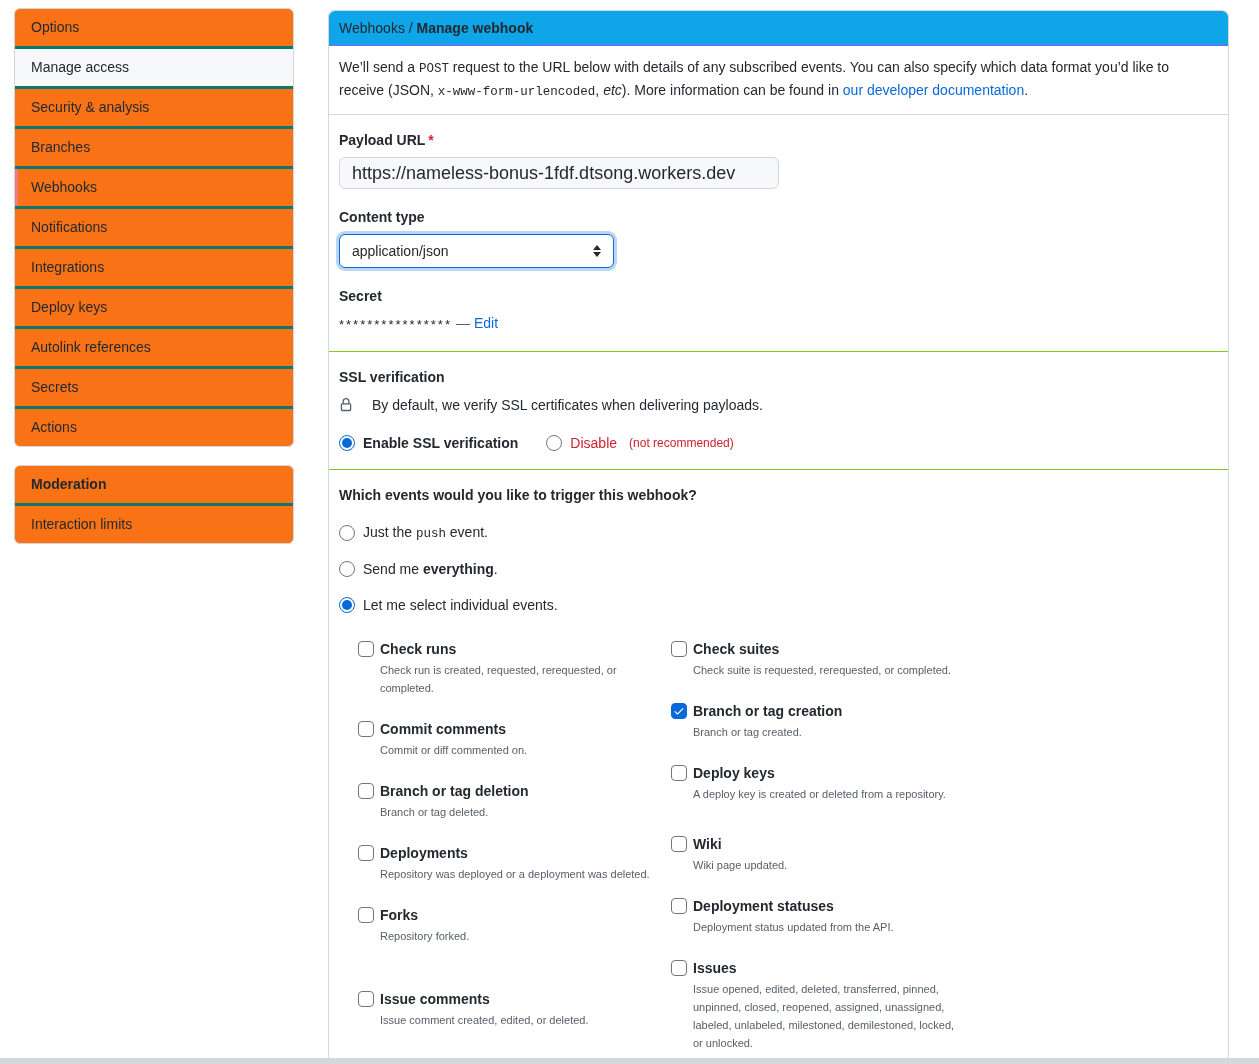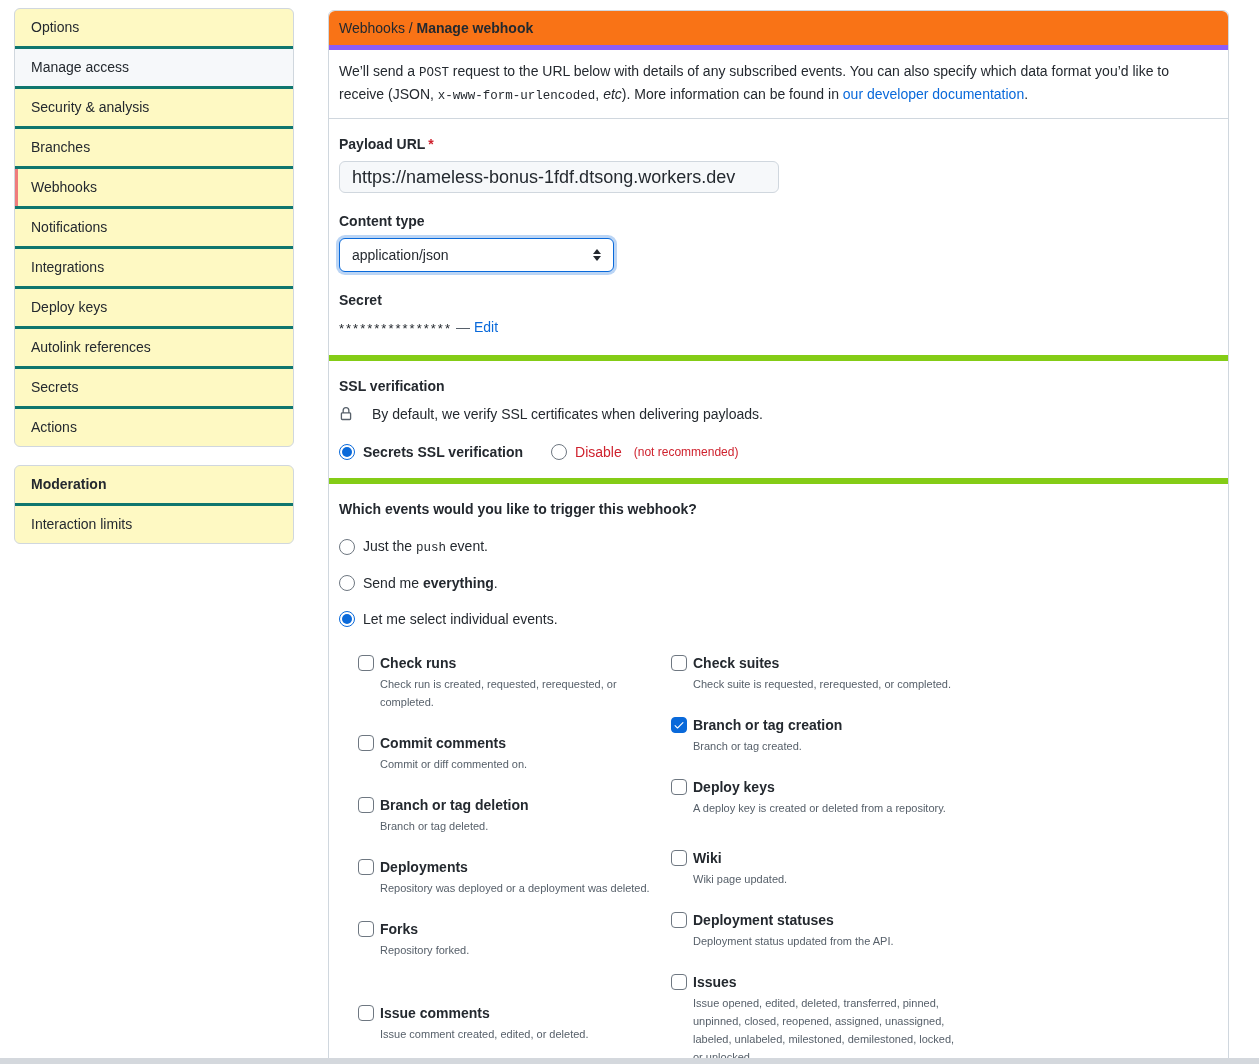--- a/index.html
+++ b/index.html
@@ -8,51 +8,51 @@
     width:1259px; height:1064px;
     font-family:"Liberation Sans", sans-serif;
     font-size:14px; color:#24292f;
     position:relative; overflow:hidden;
   }
   .mono { font-family:"Liberation Mono","DejaVu Sans Mono",monospace; font-size:12.5px; }
   .page { position:relative; width:1259px; height:1064px; overflow:hidden; }
 
   
   .sidebar { position:absolute; left:14px; top:8px; width:280px; }
-  .side-box { background:#fef9c3; border:1px solid #d0d7de; border-radius:6px; overflow:hidden; }
+  .side-box { background:#f97316; border:1px solid #d0d7de; border-radius:6px; overflow:hidden; }
   .side-box + .side-box { margin-top:18px; }
   .side-item {
     position:relative; display:block; padding:9px 16px; line-height:19px;
     border-top:3px solid #0f766e; cursor:pointer; color:#24292f;
   }
   .side-item:first-child { border-top:none; }
   .side-item.hovered { background:#f6f8fa; }
   .side-item.active::before {
     content:""; position:absolute; left:0; top:0; bottom:0; width:3px;
     background:var(--accent, #ef7c7c);
   }
   .side-item.header { font-weight:bold; cursor:default; }
 
   
   .main {
     position:absolute; left:328px; top:10px; width:901px; height:1120px;
     border:1px solid #d0d7de; border-radius:6px 6px 0 0; background:#fff;
   }
   .main-header {
-    background:#f97316; padding:8px 10px; border-bottom:5px solid #8b5cf6;
+    background:#0ea5e9; padding:8px 10px; border-bottom:1px solid #8b5cf6;
     border-radius:6px 6px 0 0; line-height:18px;
   }
   .main-header a { color:#24292f; text-decoration:none; }
   .main-header .crumb-current { font-weight:bold; }
   .intro { padding:11px 10px; border-bottom:1px solid #d0d7de; line-height:21px; }
   .link { color:#0969da; text-decoration:none; cursor:pointer; }
   .em { font-style:italic; }
 
   .section { padding:16px 10px 18px 10px; }
-  .section + .section { border-top:6px solid #84cc16; }
+  .section + .section { border-top:1px solid #84cc16; }
 
   .field-label { font-weight:bold; line-height:18px; }
   .req { color:#cf222e; margin-left:3px; }
   .text-input {
     margin-top:8px; width:440px; height:32px; padding:5px 12px;
     font-family:"Liberation Sans",sans-serif; font-size:18px; color:#24292f;
     background:#f6f8fa; border:1px solid #d0d7de; border-radius:6px; outline:none;
   }
   .gap-group { margin-top:19px; }
   .select {
@@ -168,21 +168,21 @@
       <div class="field-label">SSL verification</div>
       <div class="ssl-note">
         <svg class="lock-icon" width="14" height="14" viewBox="0 0 16 16" fill="#57606a" aria-hidden="true">
             <path d="M4 4a4 4 0 0 1 8 0v2h.25C13.216 6 14 6.784 14 7.75v5.5A1.75 1.75 0 0 1 12.25 15h-8.5A1.75 1.75 0 0 1 2 13.25v-5.5C2 6.784 2.784 6 3.75 6H4Zm8.25 3.5h-8.5a.25.25 0 0 0-.25.25v5.5c0 .138.112.25.25.25h8.5a.25.25 0 0 0 .25-.25v-5.5a.25.25 0 0 0-.25-.25ZM10.5 6V4a2.5 2.5 0 1 0-5 0v2Z"></path>
           </svg>
         <span>By default, we verify SSL certificates when delivering payloads.</span>
       </div>
       <div class="radio-row">
         <div class="radio-opt">
           <span class="radio checked"></span>
-          <span class="bold">Secrets SSL verification</span>
+          <span class="bold">Enable SSL verification</span>
         </div>
         <div class="radio-opt">
           <span class="radio"></span>
           <span class="danger">Disable</span>
           <span class="danger-small">(not recommended)</span>
         </div>
       </div>
     </section>
 
     <section class="section">

